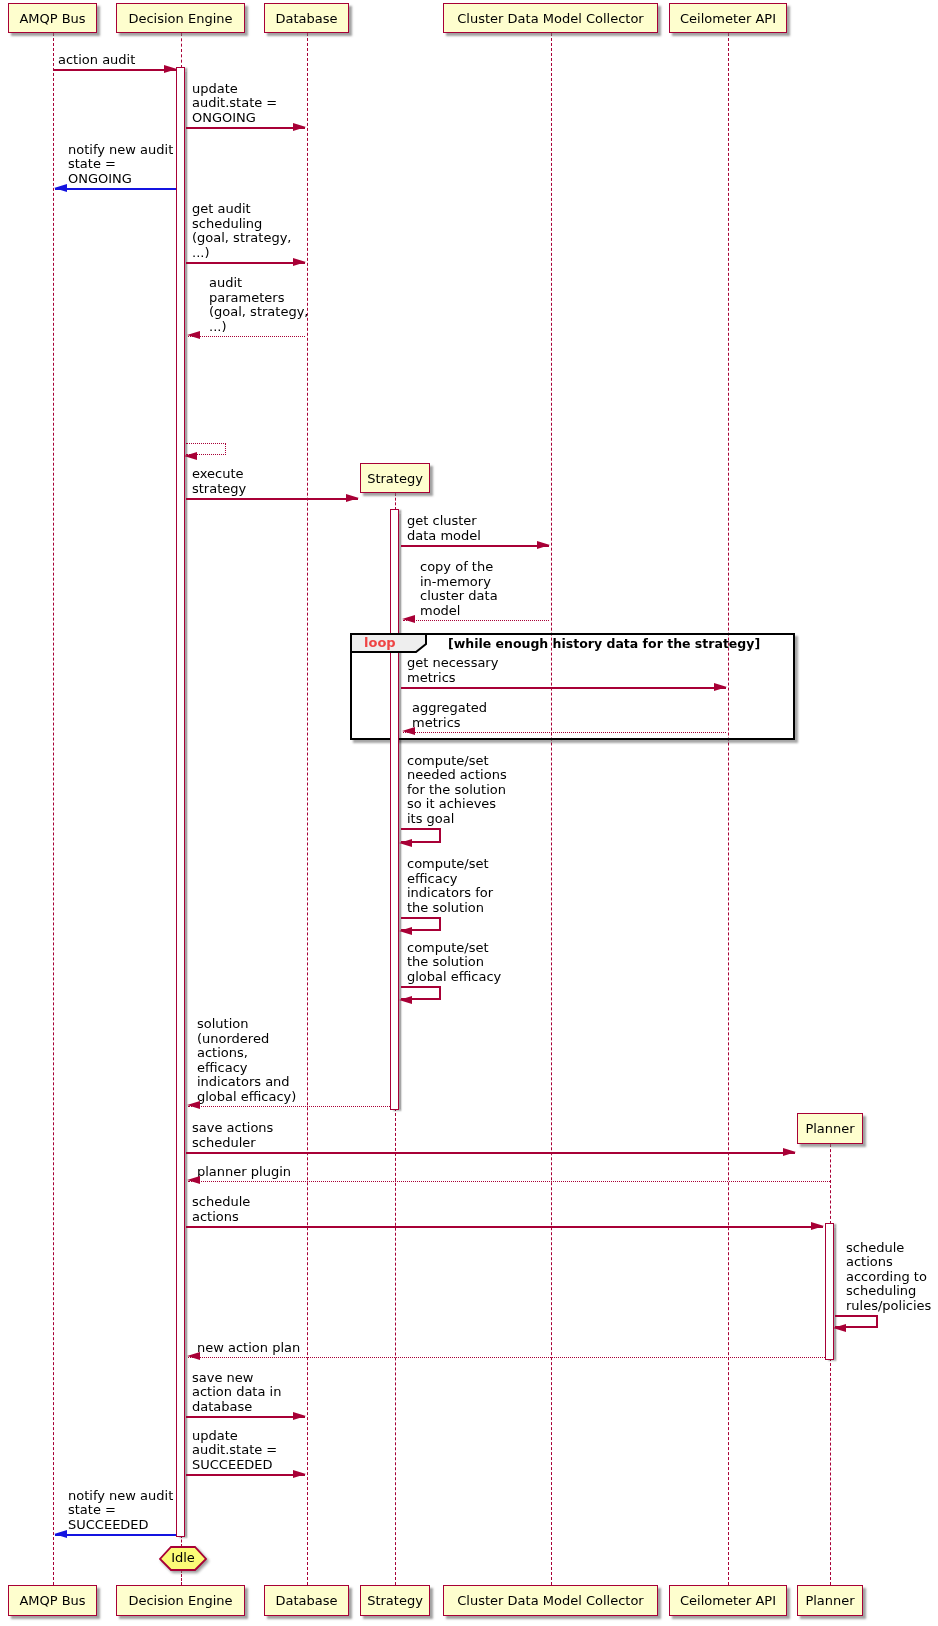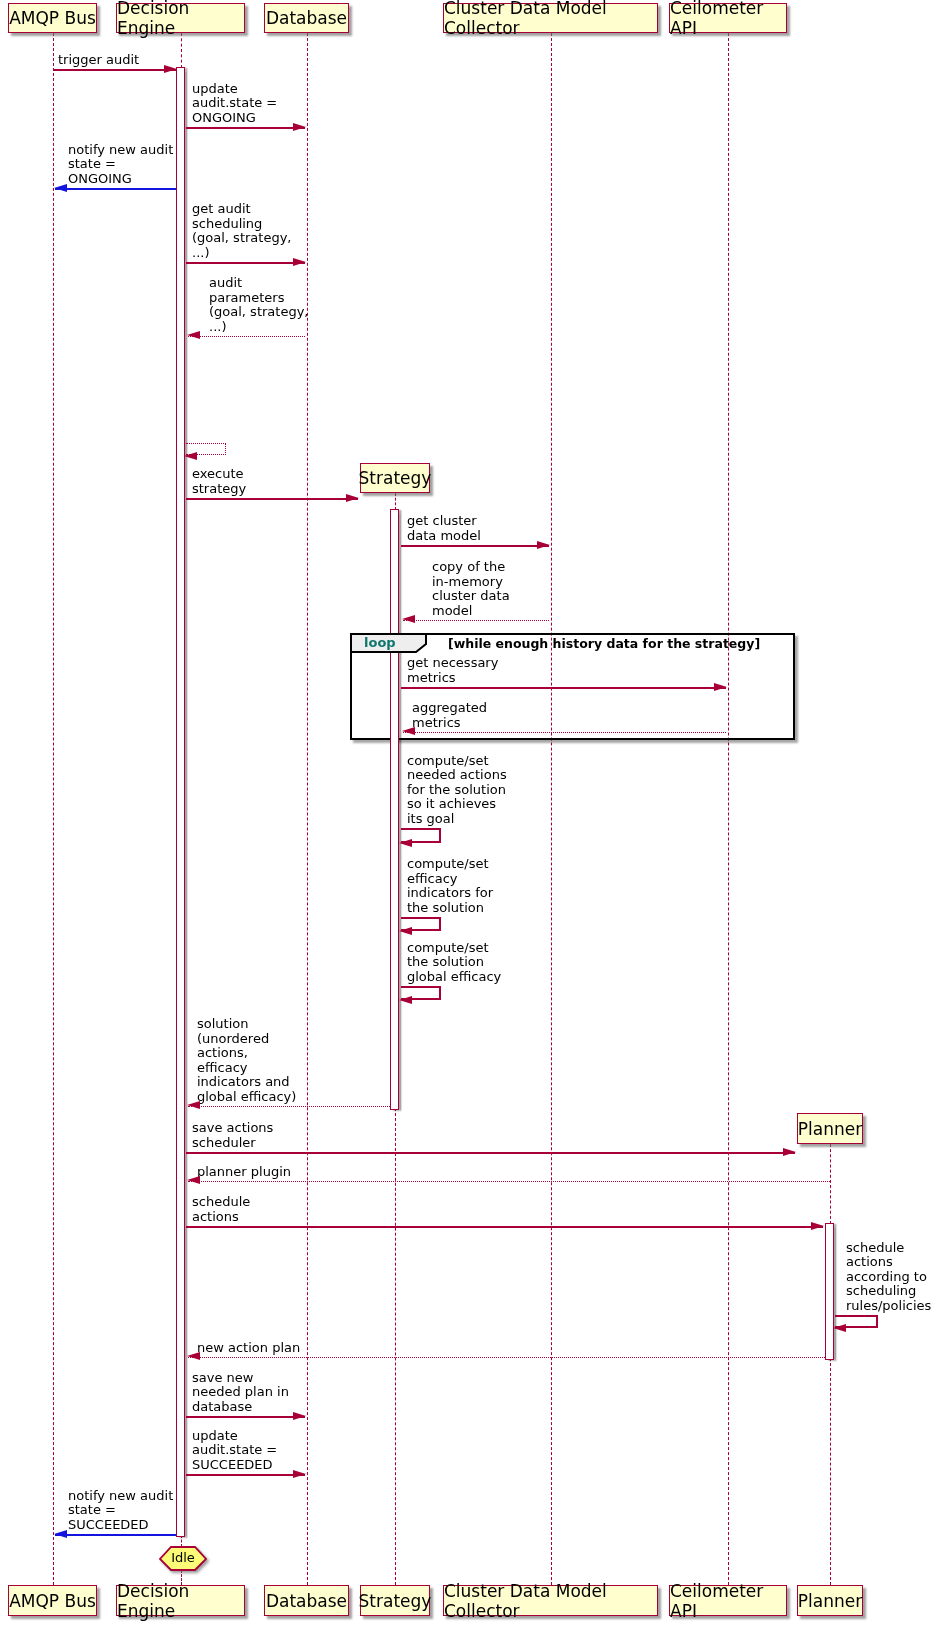--- a/index.html
+++ b/index.html
@@ -1,37 +1,37 @@
 <!DOCTYPE html>
 <html><head>
 <meta charset="utf-8">
 <style>
   html,body{margin:0;padding:0;background:#fff;}
   .diagram{position:relative;width:938px;height:1626px;background:#fff;
            font-family:"DejaVu Sans",sans-serif;overflow:hidden;}
   .lifeline{position:absolute;width:0;border-left:1.2px dashed #A80036;z-index:0;}
   .pbox{position:absolute;background:#FEFECE;border:1.8px solid #A80036;
         box-shadow:3px 3px 2px rgba(110,110,110,.65);display:flex;align-items:center;
-        justify-content:center;font-size:17px;color:#000;z-index:3;box-sizing:border-box;}
+        justify-content:center;font-size:13px;color:#000;z-index:3;box-sizing:border-box;}
   .act{position:absolute;width:7px;background:#fff;border:1.4px solid #A80036;
        box-shadow:2.5px 1px 1.5px rgba(0,0,0,.35);z-index:2;box-sizing:content-box;}
   .msg{position:absolute;white-space:pre;font-size:13px;line-height:14.5px;color:#000;z-index:4;}
   .arrow{position:absolute;height:0;border-top:2px solid #A80036;z-index:4;}
   .arrow.dotted{border-top-style:dotted;border-top-width:1.7px;}
   .arrow.blue{border-top-color:#1414E0;}
   .ah{position:absolute;width:0;height:0;border-style:solid;border-color:transparent;}
   .ah.r{border-width:4.5px 0 4.5px 13px;border-left-color:#A80036;right:-1px;top:-5.6px;}
   .ah.l{border-width:4.5px 13px 4.5px 0;border-right-color:#A80036;left:-1px;top:-5.6px;}
   .arrow.blue .ah.l{border-right-color:#1414E0;}
   .selfloop{position:absolute;border:2px solid #A80036;border-left:none;z-index:4;box-sizing:border-box;}
   .selfloop.dotted{border-style:dotted;border-width:1.7px;border-left:none;}
   .selfloop .ah{border-width:4.5px 13px 4.5px 0;border-right-color:#A80036;left:-2px;bottom:-5.7px;}
   .loopframe{position:absolute;border:2px solid #000;box-shadow:3px 3px 2px rgba(0,0,0,.35);
              z-index:1;box-sizing:border-box;background:transparent;}
-  .loop-op{position:absolute;font-size:13px;font-weight:bold;color:#0f766e;z-index:4;}
+  .loop-op{position:absolute;font-size:13px;font-weight:bold;color:#ef4444;z-index:4;}
   .loop-cond{position:absolute;font-size:12.5px;font-weight:bold;color:#000;z-index:4;}
   .hexlabel{position:absolute;font-size:13px;color:#000;z-index:5;text-align:center;}
   svg{position:absolute;z-index:4;overflow:visible;}
 </style>
 </head>
 <body>
 
 <div class="diagram">
 
   <div class="lifeline" style="left:53px;top:33px;height:1552px;"></div>
@@ -73,21 +73,21 @@
       <span>Ceilometer API</span>
     </div>
 
   <div class="pbox" style="left:360px;top:463px;width:70px;height:30px;">
       <span>Strategy</span>
     </div>
   <div class="pbox" style="left:797px;top:1113px;width:66px;height:31px;">
       <span>Planner</span>
     </div>
 
-  <div class="msg" style="left:58px;bottom:1559px;">trigger audit</div>
+  <div class="msg" style="left:58px;bottom:1559px;">action audit</div>
   <div class="arrow" style="left:53px;top:69px;width:123px;">
       <div class="ah r"></div>
     </div>
 
   <div class="msg" style="left:192px;bottom:1501px;">update
 audit.state =
 ONGOING</div>
   <div class="arrow" style="left:186px;top:127px;width:119px;">
       <div class="ah r"></div>
     </div>
@@ -124,21 +124,21 @@
   <div class="arrow" style="left:186px;top:498px;width:172px;">
       <div class="ah r"></div>
     </div>
 
   <div class="msg" style="left:407px;bottom:1083px;">get cluster
 data model</div>
   <div class="arrow" style="left:401px;top:545px;width:148px;">
       <div class="ah r"></div>
     </div>
 
-  <div class="msg" style="left:432px;bottom:1008px;">copy of the
+  <div class="msg" style="left:420px;bottom:1008px;">copy of the
 in-memory
 cluster data
 model</div>
   <div class="arrow dotted" style="left:403px;top:620px;width:146px;">
       <div class="ah l"></div>
     </div>
 
   <div class="msg" style="left:407px;bottom:941px;">get necessary
 metrics</div>
   <div class="arrow" style="left:401px;top:687px;width:325px;">
@@ -210,21 +210,21 @@
   <div class="selfloop" style="left:835px;top:1315px;width:43px;height:13px;">
       <div class="ah"></div>
     </div>
 
   <div class="msg" style="left:197px;bottom:271px;">new action plan</div>
   <div class="arrow dotted" style="left:188px;top:1357px;width:637px;">
       <div class="ah l"></div>
     </div>
 
   <div class="msg" style="left:192px;bottom:212px;">save new
-needed plan in
+action data in
 database</div>
   <div class="arrow" style="left:186px;top:1416px;width:119px;">
       <div class="ah r"></div>
     </div>
 
   <div class="msg" style="left:192px;bottom:154px;">update
 audit.state =
 SUCCEEDED</div>
   <div class="arrow" style="left:186px;top:1474px;width:119px;">
       <div class="ah r"></div>

